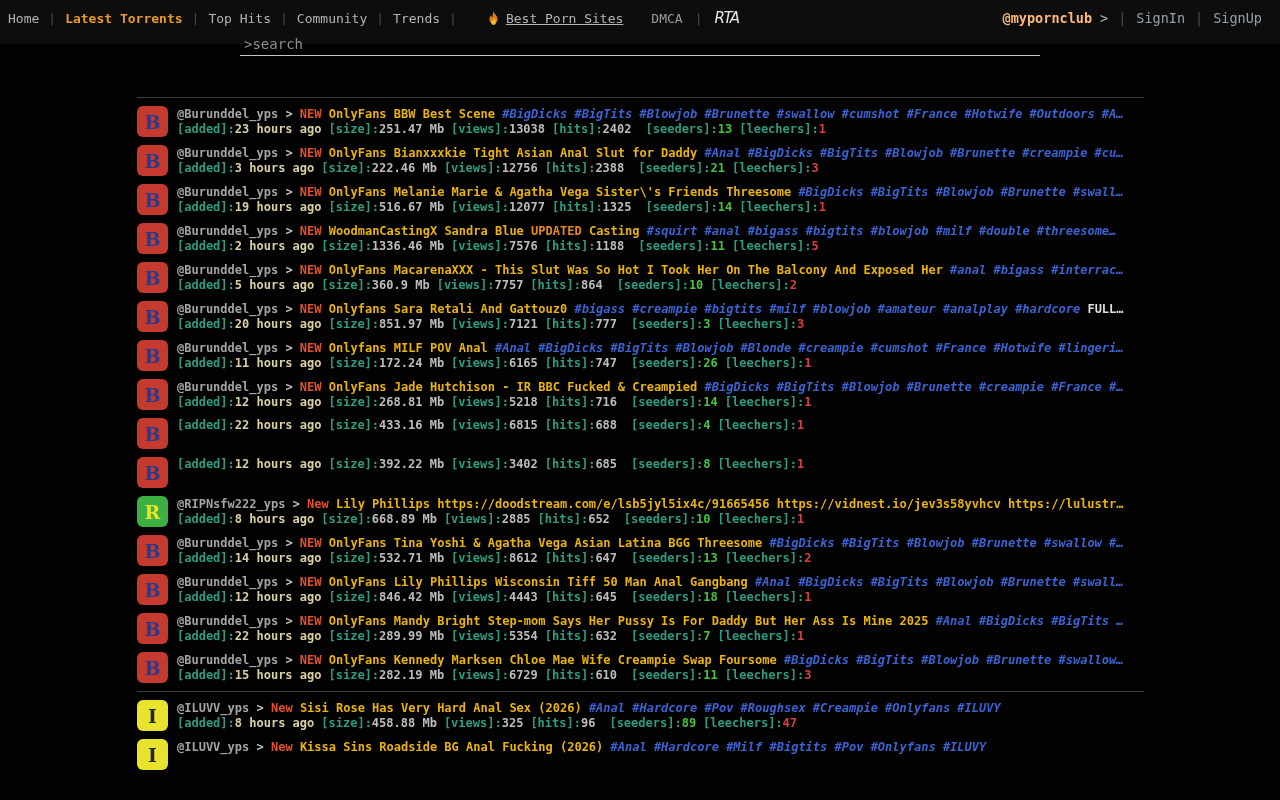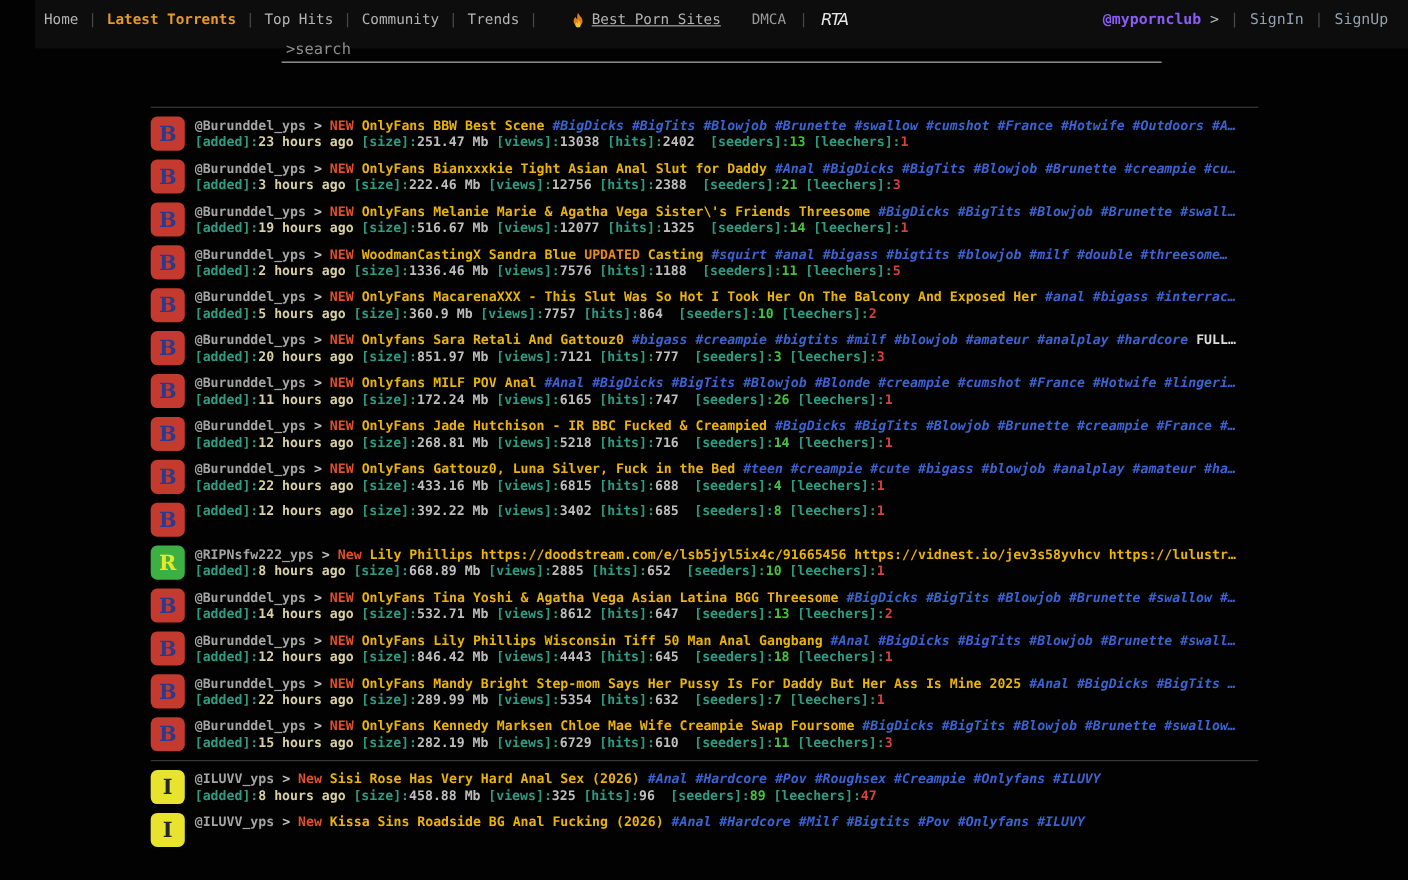--- a/index.html
+++ b/index.html
@@ -5,36 +5,36 @@
 <style>
   * { box-sizing: border-box; margin: 0; padding: 0; }
   html,body { width:1280px; height:800px; }
   body {
     background:#020202;
     overflow:hidden;
     font-family:"DejaVu Sans Mono", "Liberation Mono", monospace;
     --accent:#e89a28; --badge:#e0512b; --tag:#3c63d2; --teal:#2e9c82;
     --green:#45c33f; --red:#d84040; --updated:#e8891e; --time:#d8d0a2;
   }
-  .topbar { background:#0d0d0d; height:44px; padding-top:7px;margin-left:32px; }
+  .topbar { background:#0d0d0d; height:44px; padding-top:7px; }
   .navrow { display:flex; align-items:center; padding:0 8px; height:22px; font-size:13px; color:#b4b4b4; }
   .navleft { display:flex; align-items:center; }
   .nav-item { padding:0 9px; cursor:pointer; white-space:nowrap; }
   .navleft .nav-item:first-child { padding-left:0; }
   .nav-item.active { color:var(--accent); font-weight:bold; }
   .sep { color:#4a4a4a; }
   .promo { display:flex; align-items:center; margin-left:16px; cursor:pointer; }
   .promo svg { margin:0 6px 0 14px; }
   .promo-label { text-decoration:underline; color:#b4b4b4; }
   .dmca { margin-left:28px; color:#9a9a9a; cursor:pointer; padding-right:12px; }
   .rta { font-weight:normal; font-style:italic; font-size:15px; color:#e6e6e6;
          margin-left:12px; font-family:"DejaVu Sans", sans-serif; letter-spacing:-1.5px; cursor:pointer; }
   .spacer { flex:1; }
   .account { display:flex; align-items:center; font-size:13.5px; }
-  .site-name { font-weight:bold; color:#8b5cf6; cursor:pointer; }
+  .site-name { font-weight:bold; color:#fdba74; cursor:pointer; }
   .site-arrow { color:#b8b8b8; margin:0 10px 0 8px; }
   .auth { color:#93a0ad; padding:0 10px; cursor:pointer; }
   .searchrow { margin-top:5px; text-align:center; }
   input.search {
     width:800px; background:transparent; border:none; border-bottom:1px solid #c4c4c4;
     color:#cfcfcf; font:14px "DejaVu Sans Mono", monospace; padding:1px 4px 3px; outline:none;
   }
   input.search::placeholder { color:#8f8f8f; }
 
   main { margin:53px 136px 0 137px; }
@@ -175,21 +175,20 @@
     <div class="avatar" style="background: rgb(196, 58, 46); color: rgb(44, 58, 140);">B</div>
     <div class="lines">
       <div class="line1"><span class="user">@Burunddel_yps</span> <span class="arrow">&gt;</span> <span class="badge">NEW</span> <span class="title">OnlyFans Jade Hutchison - IR BBC Fucked &amp; Creampied</span>   <span class="tags">#BigDicks #BigTits #Blowjob #Brunette #creampie #France #…</span> </div>
       <div class="line2"><span class="pair"><span class="lbl">[added]:</span><span class="added">12 hours ago</span></span><span class="pair"><span class="lbl">[size]:</span><span class="val">268.81 Mb</span></span><span class="pair"><span class="lbl">[views]:</span><span class="val">5218</span></span><span class="pair"><span class="lbl">[hits]:</span><span class="val">716</span></span><span class="pair p-seeders"><span class="lbl">[seeders]:</span><span class="seed">14</span></span><span class="pair"><span class="lbl">[leechers]:</span><span class="leech">1</span></span></div>
     </div>
   </div>
 
   <div class="row">
     <div class="avatar" style="background: rgb(196, 58, 46); color: rgb(44, 58, 140);">B</div>
     <div class="lines">
-      <div class="line1"><span class="user">@Burunddel_yps</span> <span class="arrow">&gt;</span> <span class="badge">NEW</span> <span class="title">OnlyFans Gattouz0, Luna Silver, Fuck in the Bed</span>   <span class="tags">#teen #creampie #cute #bigass #blowjob #analplay #amateur #ha…</span> </div>
       <div class="line2"><span class="pair"><span class="lbl">[added]:</span><span class="added">22 hours ago</span></span><span class="pair"><span class="lbl">[size]:</span><span class="val">433.16 Mb</span></span><span class="pair"><span class="lbl">[views]:</span><span class="val">6815</span></span><span class="pair"><span class="lbl">[hits]:</span><span class="val">688</span></span><span class="pair p-seeders"><span class="lbl">[seeders]:</span><span class="seed">4</span></span><span class="pair"><span class="lbl">[leechers]:</span><span class="leech">1</span></span></div>
     </div>
   </div>
 
   <div class="row">
     <div class="avatar" style="background: rgb(196, 58, 46); color: rgb(44, 58, 140);">B</div>
     <div class="lines">
       <div class="line2"><span class="pair"><span class="lbl">[added]:</span><span class="added">12 hours ago</span></span><span class="pair"><span class="lbl">[size]:</span><span class="val">392.22 Mb</span></span><span class="pair"><span class="lbl">[views]:</span><span class="val">3402</span></span><span class="pair"><span class="lbl">[hits]:</span><span class="val">685</span></span><span class="pair p-seeders"><span class="lbl">[seeders]:</span><span class="seed">8</span></span><span class="pair"><span class="lbl">[leechers]:</span><span class="leech">1</span></span></div>
     </div>
   </div>

